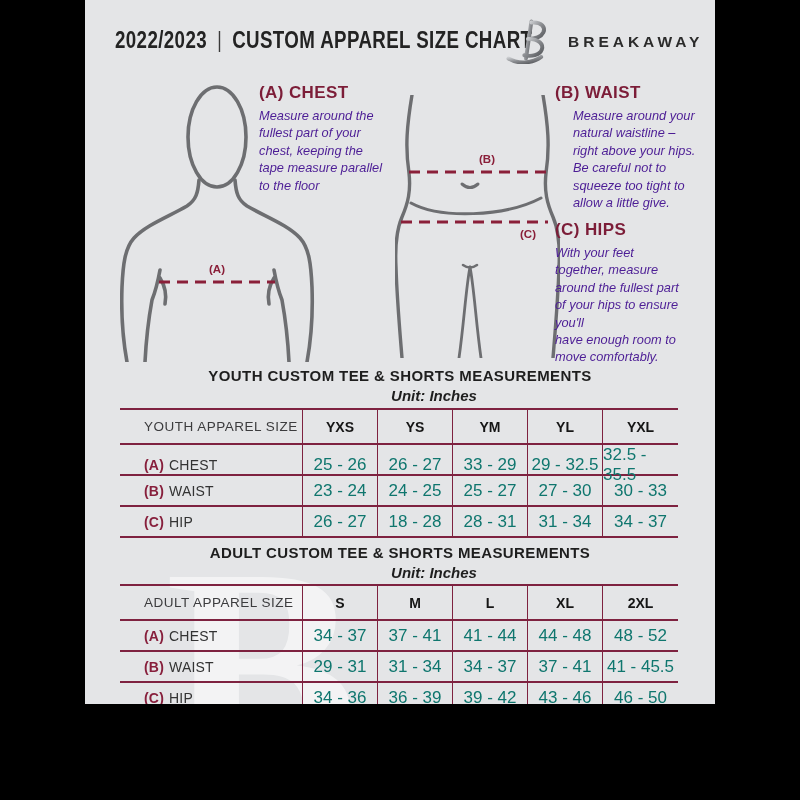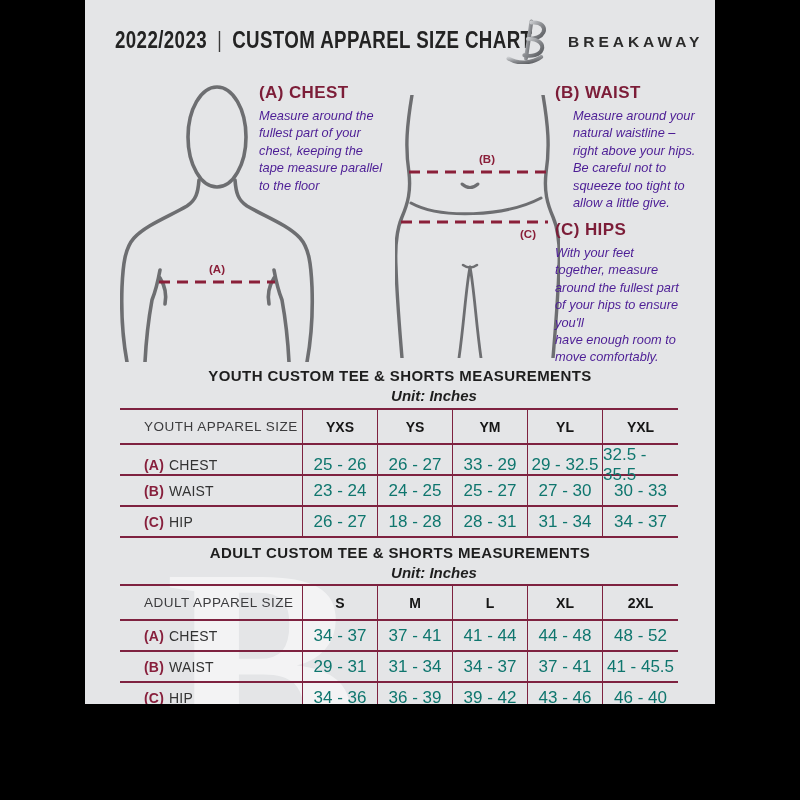--- a/index.html
+++ b/index.html
@@ -266,19 +266,19 @@
     </div>
     <div class="t-row data">
       <div class="t-cell label">
         <span class="row-prefix">(C)</span>
         <span>HIP</span>
       </div>
       <div class="t-cell">34 - 36</div>
       <div class="t-cell">36 - 39</div>
       <div class="t-cell">39 - 42</div>
       <div class="t-cell">43 - 46</div>
-      <div class="t-cell">46 - 40</div>
+      <div class="t-cell">46 - 50</div>
     </div>
   </div>
 
   <div class="abs footer-bar"></div>
 
 </div>
 
 </body></html>

